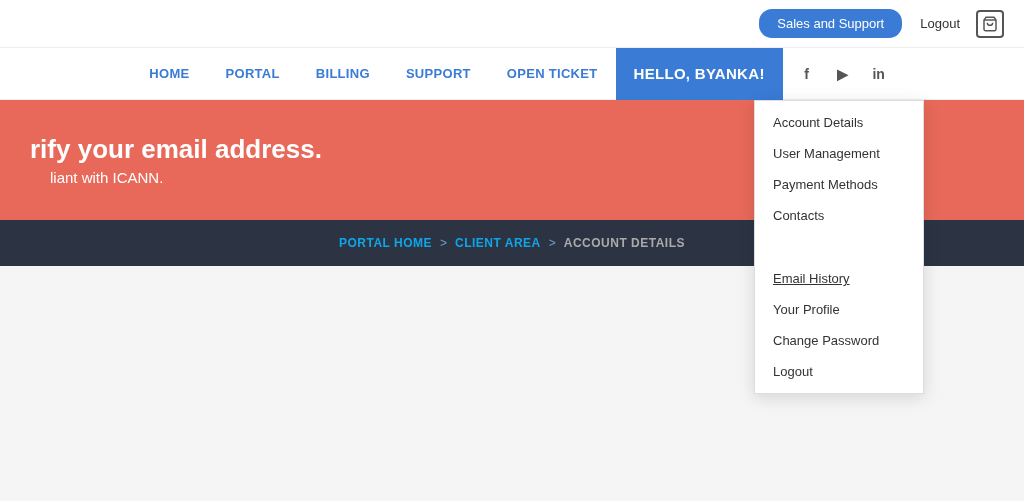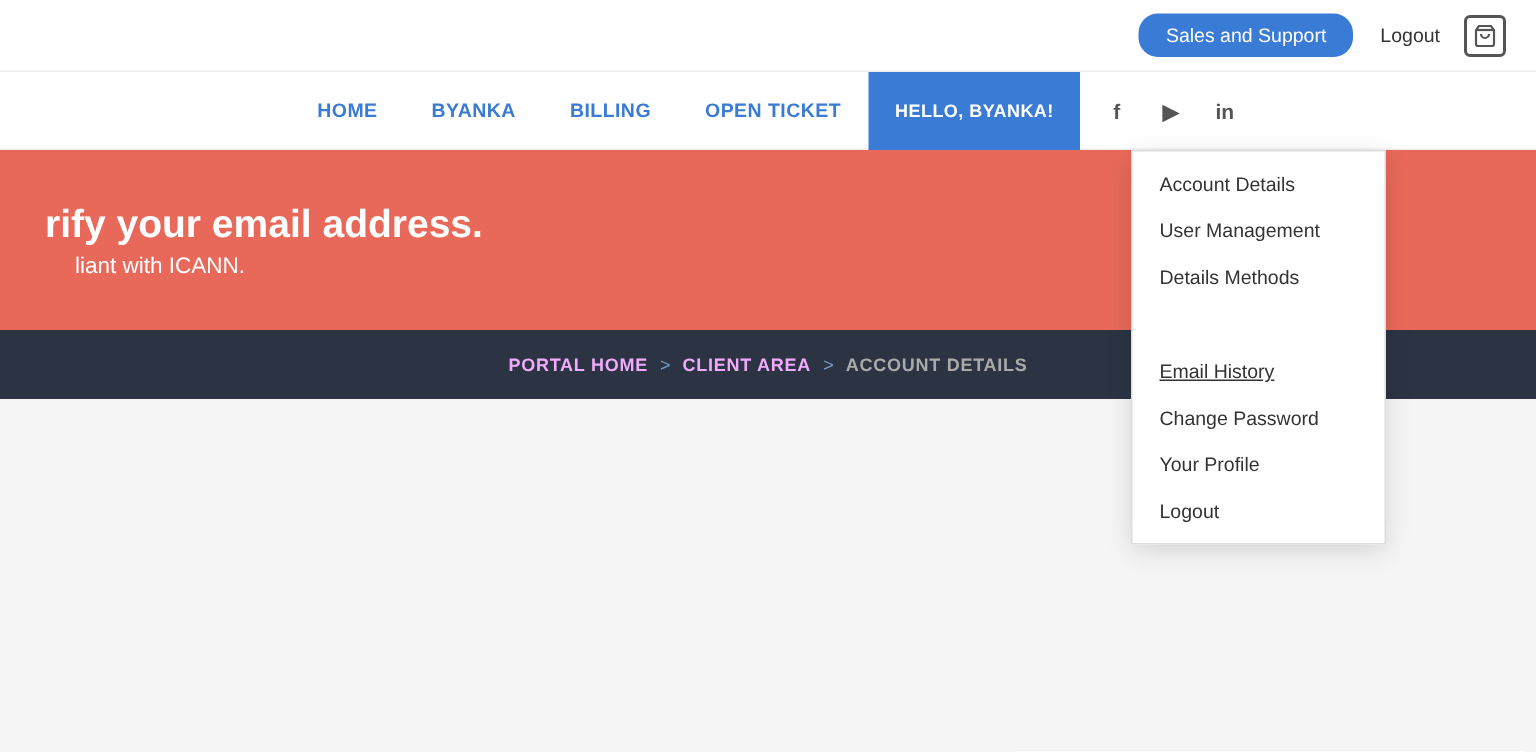--- a/index.html
+++ b/index.html
@@ -67,21 +67,21 @@
       padding: 0 18px;
       height: 52px;
       display: flex;
       align-items: center;
       cursor: pointer;
       letter-spacing: 0.3px;
     }
     .nav-hello {
       background: #3a7bd5;
       color: #fff;
-      font-size: 12px;
+      font-size: 15px;
       font-weight: 700;
       padding: 0 18px;
       height: 52px;
       display: flex;
       align-items: center;
       cursor: pointer;
       letter-spacing: 0.3px;
       position: relative;
     }
     .social-icons {
@@ -152,21 +152,21 @@
     
     .breadcrumb-bar {
       background: #2c3444;
       height: 46px;
       display: flex;
       align-items: center;
       justify-content: center;
       gap: 0;
     }
     .breadcrumb-item {
-      color: #f0abfc;
+      color: #0ea5e9;
       font-size: 12px;
       font-weight: 600;
       letter-spacing: 0.5px;
       cursor: pointer;
       text-transform: uppercase;
     }
     .breadcrumb-item.current {
       color: #aaa;
       cursor: default;
     }
@@ -193,41 +193,43 @@
       <path d="M6 2L3 6v14a2 2 0 002 2h14a2 2 0 002-2V6l-3-4z"></path>
       <line x1="3" y1="6" x2="21" y2="6"></line>
       <path d="M16 10a4 4 0 01-8 0"></path>
     </svg>
   </div>
 </div>
 
 <div class="nav-bar">
   <div class="nav-links">
     <a class="nav-link">HOME</a>
-    <a class="nav-link">BYANKA</a>
+    <a class="nav-link">PORTAL</a>
     <a class="nav-link">BILLING</a>
+    <a class="nav-link">SUPPORT</a>
     <a class="nav-link">OPEN TICKET</a>
     <div class="nav-hello">
       <span>HELLO, BYANKA!</span>
     </div>
     <div class="social-icons">
       <div class="social-icon">f</div>
       <div class="social-icon">▶</div>
       <div class="social-icon">in</div>
     </div>
   </div>
 
   <div class="dropdown-menu">
 
   <a class="dropdown-item">Account Details</a>
       <a class="dropdown-item">User Management</a>
-      <a class="dropdown-item">Details Methods</a>
+      <a class="dropdown-item">Payment Methods</a>
+      <a class="dropdown-item">Contacts</a>
       <a class="dropdown-item active">Email History</a>
+      <a class="dropdown-item">Your Profile</a>
       <a class="dropdown-item">Change Password</a>
-      <a class="dropdown-item">Your Profile</a>
       <a class="dropdown-item">Logout</a>
     </div>
 </div>
 
 <div class="hero-banner">
   <div class="hero-text">
     <h2>rify your email address.</h2>
     <p>liant with ICANN.</p>
   </div>
 </div>

